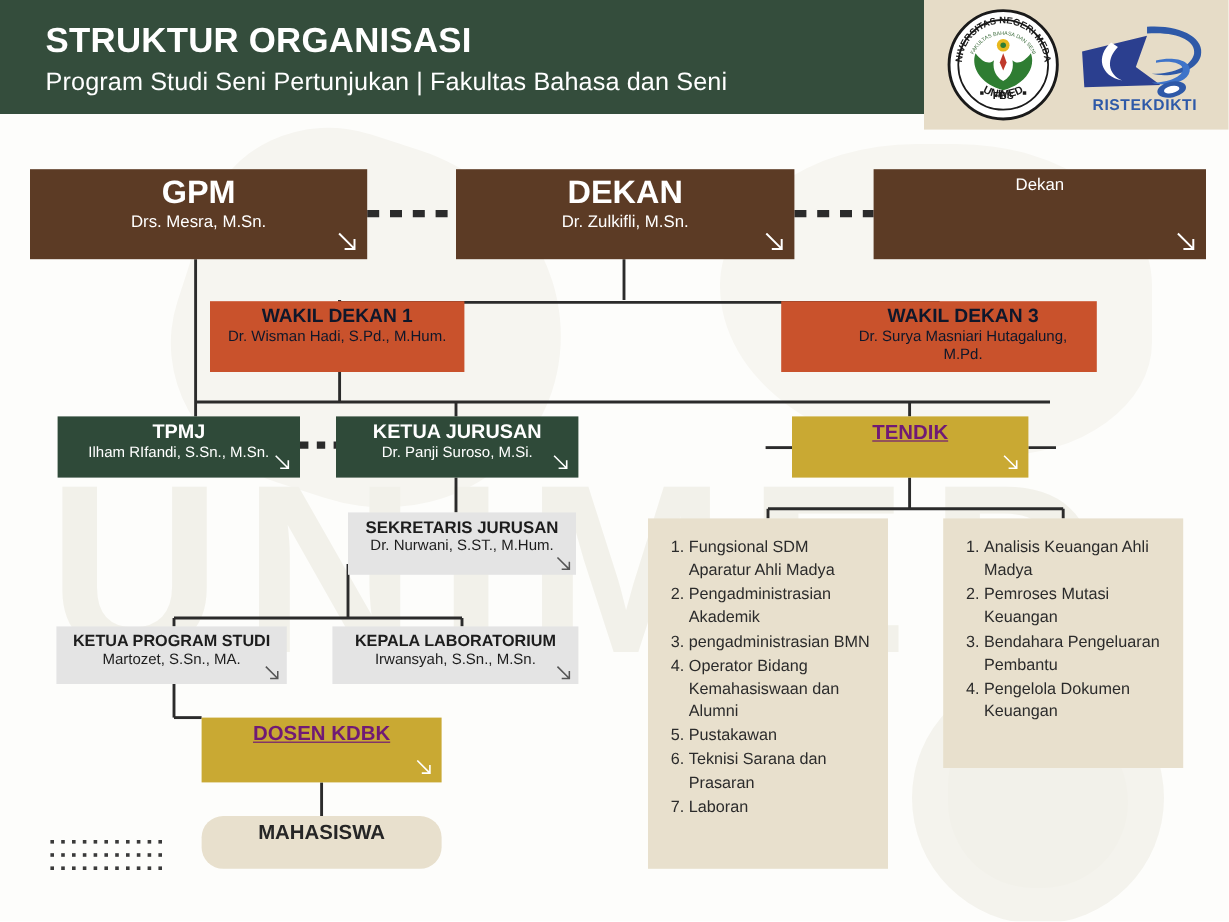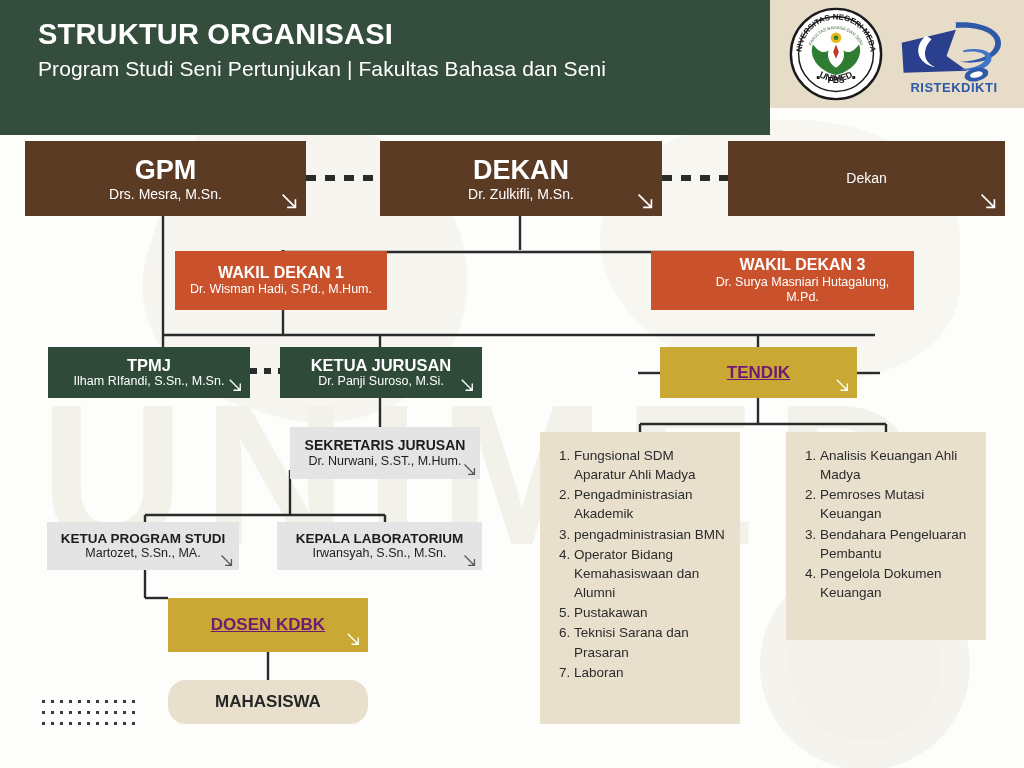--- a/index.html
+++ b/index.html
@@ -53,21 +53,21 @@
   .wm-flower {
     left: 790px; top: 590px;
     width: 150px; height: 150px;
     background: #f2f1ea;
     border-radius: 45% 55% 50% 50%;
   }
 
   
   #header {
     position: absolute; left: 0; top: 0;
-    width: 770px; height: 135px;
+    width: 770px; height: 95px;
     background: #344d3c;
     z-index: 5;
   }
   #header-title {
     position: absolute; left: 38px; top: 18px;
     color: #ffffff;
     font-size: 29px;
     font-weight: bold;
     letter-spacing: 0.2px;
   }
@@ -105,29 +105,29 @@
   
   #wires { position: absolute; left: 0; top: 0; width: 1024px; height: 768px; z-index: 1; }
 
   
   .node {
     position: absolute;
     z-index: 3;
     display: flex;
     flex-direction: column;
     align-items: center;
-    justify-content: center;
+    justify-content: flex-start;
     text-align: center;
     padding: 4px 8px;
   }
   .node .t1 { font-weight: bold; line-height: 1.15; }
   .node .t2 { line-height: 1.2; }
 
   .brown { background: #5c3b25; color: #ffffff; }
-  .orange { background: #c9522c; color: #ffffff; }
+  .orange { background: #c9522c; color: #0f172a; }
   .green { background: #2f4a39; color: #ffffff; }
   .grey  { background: #e4e4e4; color: #1d1d1d; }
   .gold  { background: #c9a933; color: #701a75; text-decoration: underline; }
   .beige { background: #e8e0cd; color: #262626; }
   .panel { background: #e8e0cd; color: #2b2b2b; }
 
   .corner-arrow {
     position: absolute;
     right: 6px; bottom: 4px;
     width: 22px; height: 22px;

